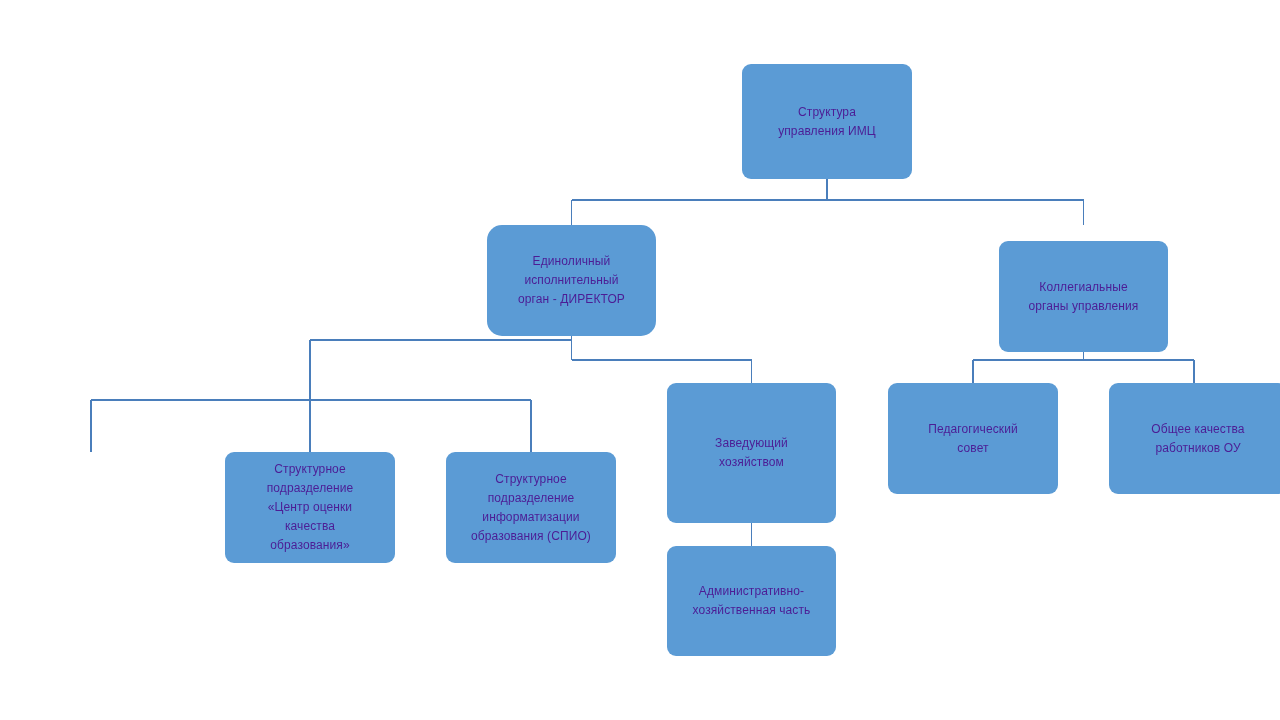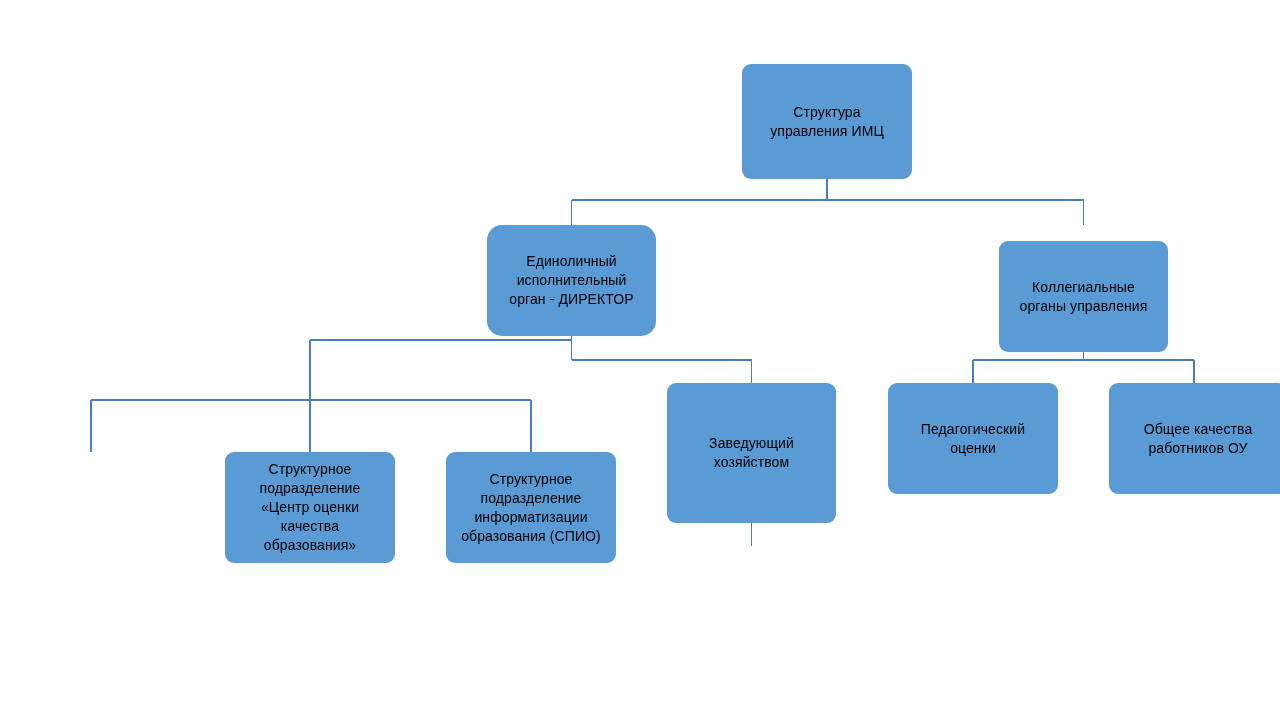--- a/index.html
+++ b/index.html
@@ -28,22 +28,22 @@
   }
   .org-node {
     position: absolute;
     box-sizing: border-box;
     background: #5B9BD5;
     border-radius: 9px;
     display: flex;
     align-items: center;
     justify-content: center;
     text-align: center;
-    color: #000000;
-    font-size: 14px;
+    color: #4c1d95;
+    font-size: 12px;
     line-height: 19px;
     padding: 4px 9px;
     letter-spacing: 0.1px;
     -webkit-font-smoothing: antialiased;
   }
   .org-node .node-label {
     display: block;
     width: 100%;
     white-space: pre-line;
   }
@@ -123,24 +123,28 @@
 подразделение
 информатизации
 образования (СПИО)</span>
   </div>
 
   <div class="org-node n-zavhoz">
     <span class="node-label">Заведующий
 хозяйством</span>
   </div>
 
+  <div class="org-node n-ahch">
+    <span class="node-label">Административно-
+хозяйственная часть</span>
+  </div>
 
   <div class="org-node n-pedsovet">
     <span class="node-label">Педагогический
-оценки</span>
+совет</span>
   </div>
 
   <div class="org-node n-sobranie">
     <span class="node-label">Общее качества
 работников ОУ</span>
   </div>
 
 </div>
 
 </body></html>

